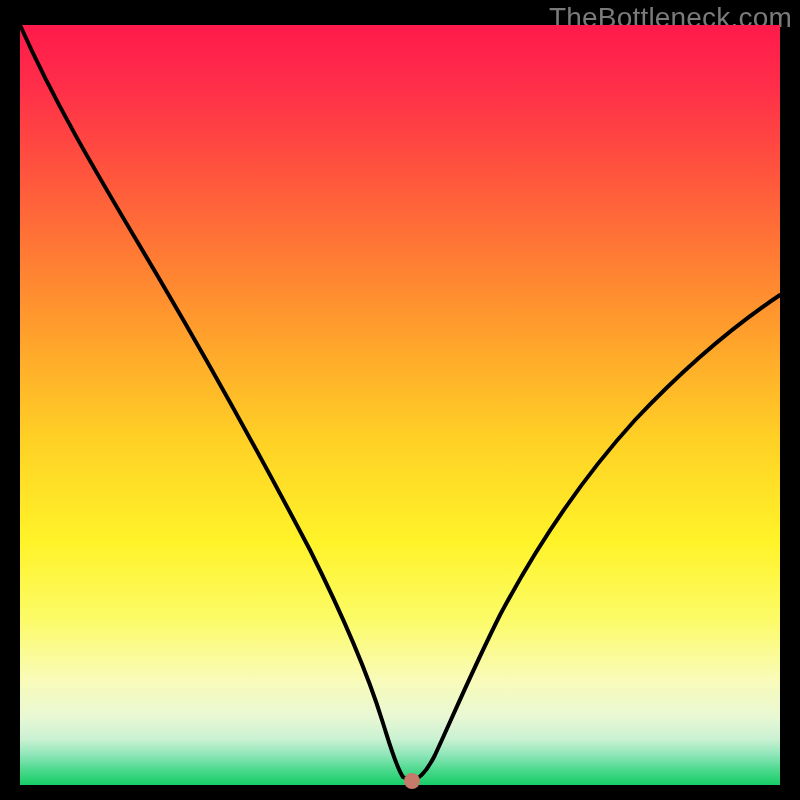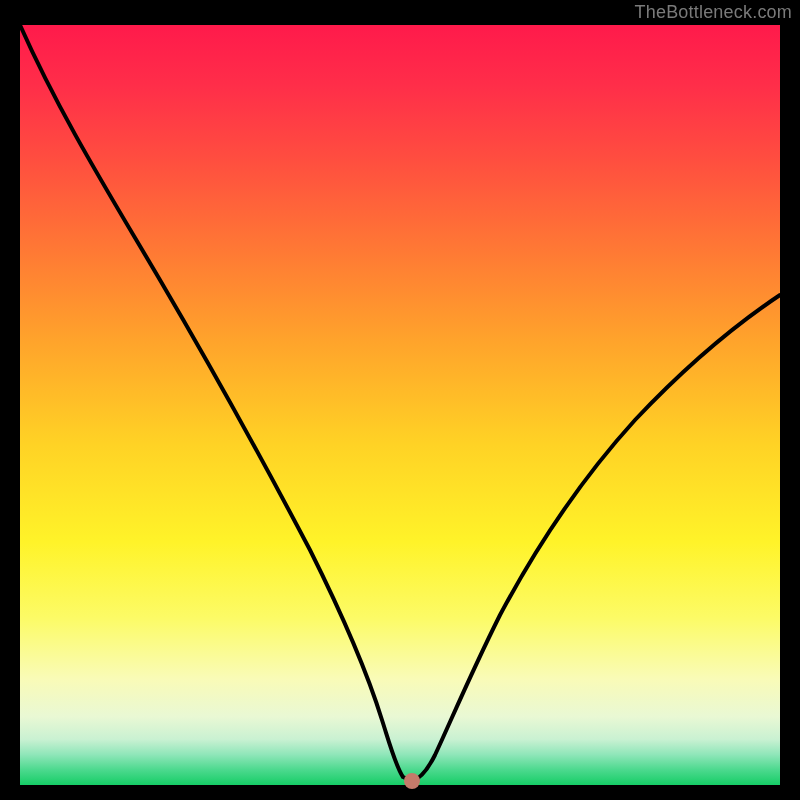--- a/index.html
+++ b/index.html
@@ -15,21 +15,21 @@
     position: relative;
     width: 800px;
     height: 800px;
     background: #000;
   }
   .watermark {
     position: absolute;
     top: 2px;
     right: 8px;
     color: #7a7a7a;
-    font-size: 18px;
+    font-size: 28px;
     font-weight: 500;
     letter-spacing: 0.2px;
     user-select: none;
   }
   .plot {
     position: absolute;
     left: 20px;
     top: 25px;
     width: 760px;
     height: 760px;

